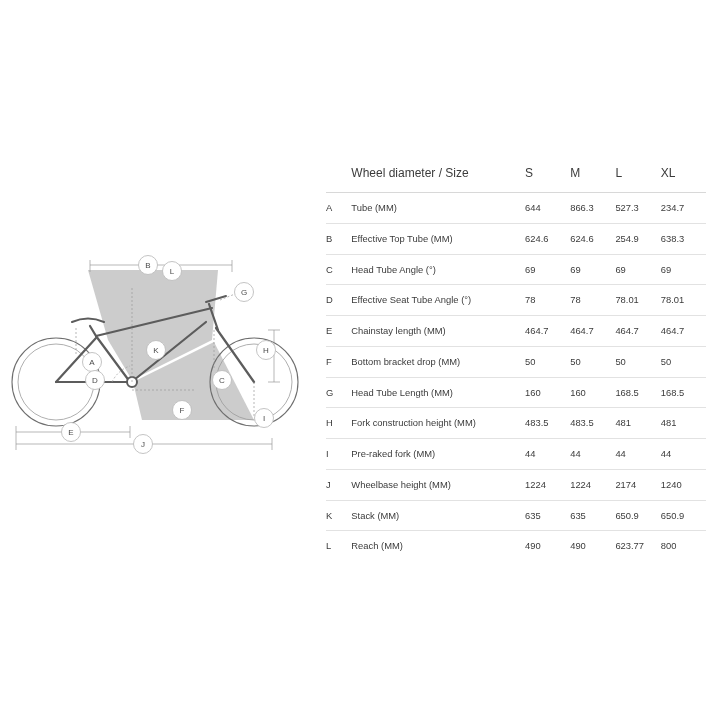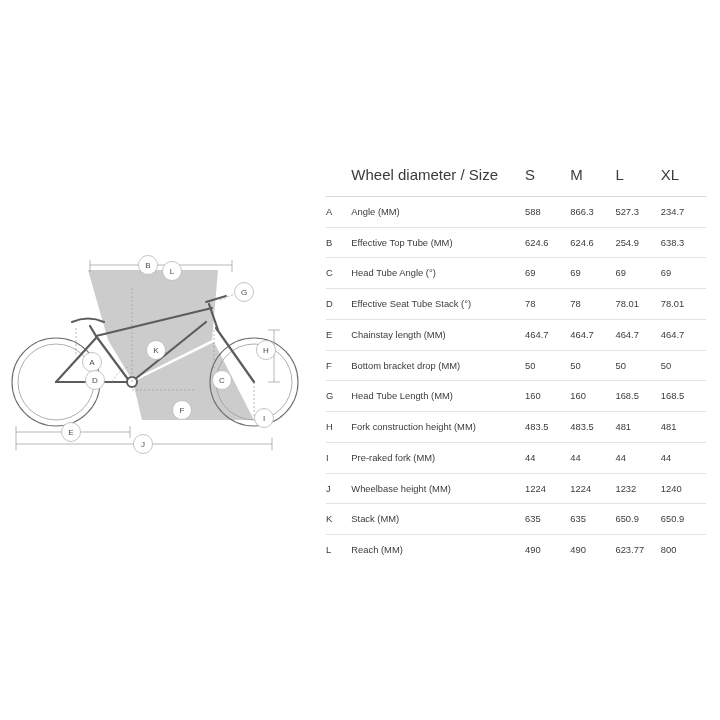--- a/index.html
+++ b/index.html
@@ -44,21 +44,21 @@
   table.geo th, table.geo td {
     text-align: left;
     font-weight: normal;
     vertical-align: middle;
     padding: 0;
     color: #3b3b3b;
   }
   table.geo tr.head-row th {
     padding: 6px 0 11px 0;
     border-bottom: 1px solid #d8d8d8;
-    font-size: 15px;
+    font-size: 12px;
     color: #3b3b3b;
   }
   table.geo tbody tr td {
     border-bottom: 1px solid #e2e2e2;
     padding: 9px 0 9px 0;
     height: 11px;
   }
   table.geo tbody tr:last-child td {
     border-bottom: none;
   }
@@ -218,22 +218,22 @@
         <th class="col-label">Wheel diameter / Size</th>
         <th class="col-val">S</th>
         <th class="col-val">M</th>
         <th class="col-val">L</th>
         <th class="col-val-last">XL</th>
       </tr>
     </thead>
     <tbody>
       <tr>
         <td class="col-key">A</td>
-        <td class="col-label">Angle (MM)</td>
-        <td class="col-val">588</td>
+        <td class="col-label">Tube (MM)</td>
+        <td class="col-val">644</td>
         <td class="col-val">866.3</td>
         <td class="col-val">527.3</td>
         <td class="col-val-last">234.7</td>
       </tr>
       <tr>
         <td class="col-key">B</td>
         <td class="col-label">Effective Top Tube (MM)</td>
         <td class="col-val">624.6</td>
         <td class="col-val">624.6</td>
         <td class="col-val">254.9</td>
@@ -242,21 +242,21 @@
       <tr>
         <td class="col-key">C</td>
         <td class="col-label">Head Tube Angle (°)</td>
         <td class="col-val">69</td>
         <td class="col-val">69</td>
         <td class="col-val">69</td>
         <td class="col-val-last">69</td>
       </tr>
       <tr>
         <td class="col-key">D</td>
-        <td class="col-label">Effective Seat Tube Stack (°)</td>
+        <td class="col-label">Effective Seat Tube Angle (°)</td>
         <td class="col-val">78</td>
         <td class="col-val">78</td>
         <td class="col-val">78.01</td>
         <td class="col-val-last">78.01</td>
       </tr>
       <tr>
         <td class="col-key">E</td>
         <td class="col-label">Chainstay length (MM)</td>
         <td class="col-val">464.7</td>
         <td class="col-val">464.7</td>
@@ -293,21 +293,21 @@
         <td class="col-val">44</td>
         <td class="col-val">44</td>
         <td class="col-val">44</td>
         <td class="col-val-last">44</td>
       </tr>
       <tr>
         <td class="col-key">J</td>
         <td class="col-label">Wheelbase height (MM)</td>
         <td class="col-val">1224</td>
         <td class="col-val">1224</td>
-        <td class="col-val">1232</td>
+        <td class="col-val">2174</td>
         <td class="col-val-last">1240</td>
       </tr>
       <tr>
         <td class="col-key">K</td>
         <td class="col-label">Stack (MM)</td>
         <td class="col-val">635</td>
         <td class="col-val">635</td>
         <td class="col-val">650.9</td>
         <td class="col-val-last">650.9</td>
       </tr>

